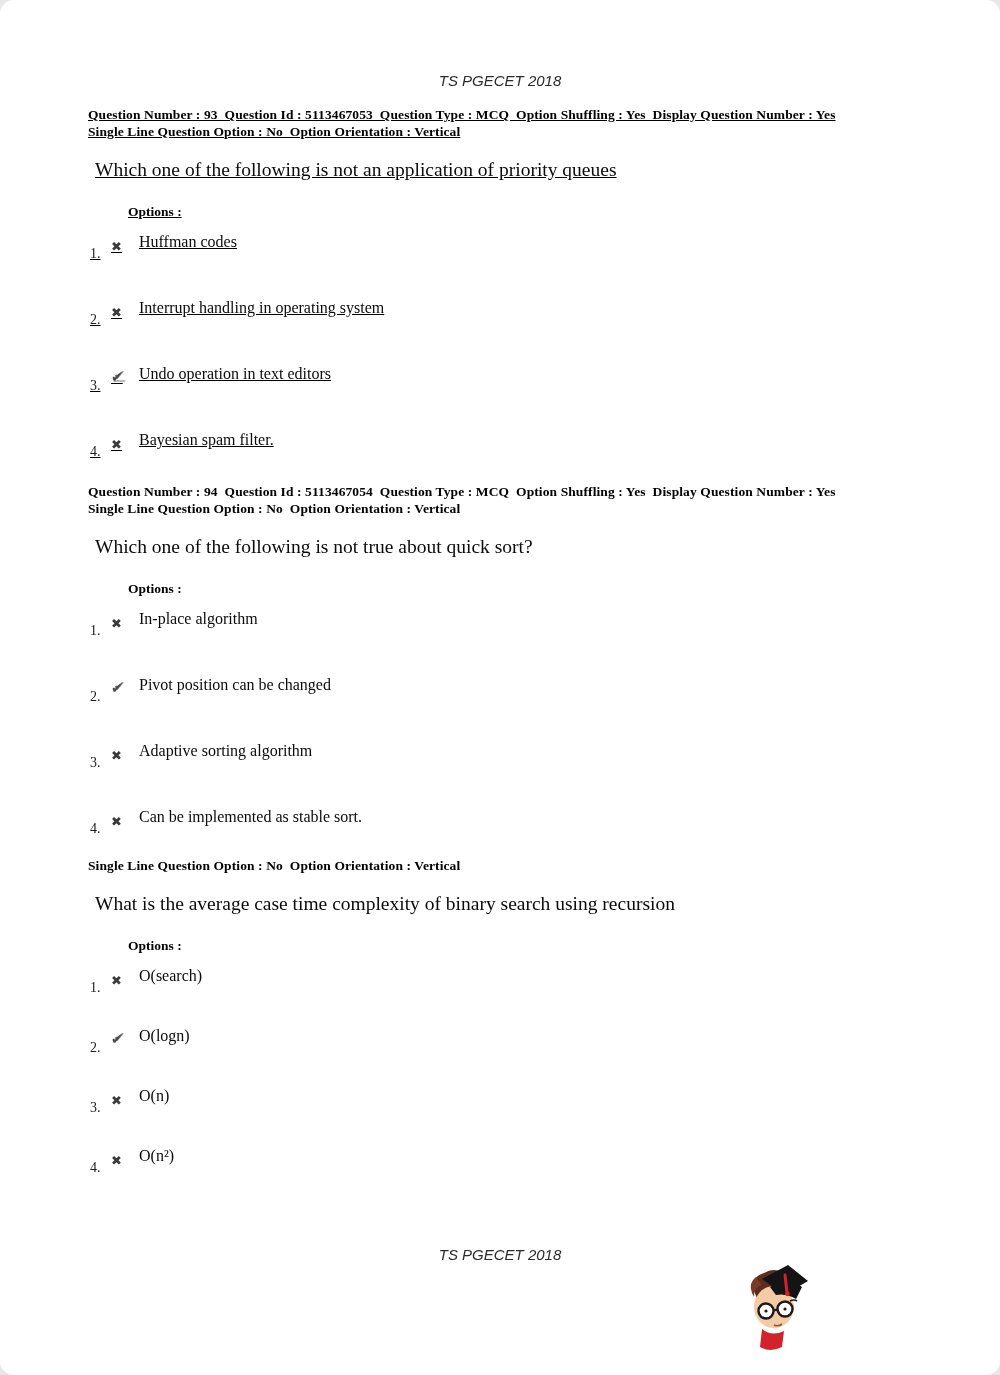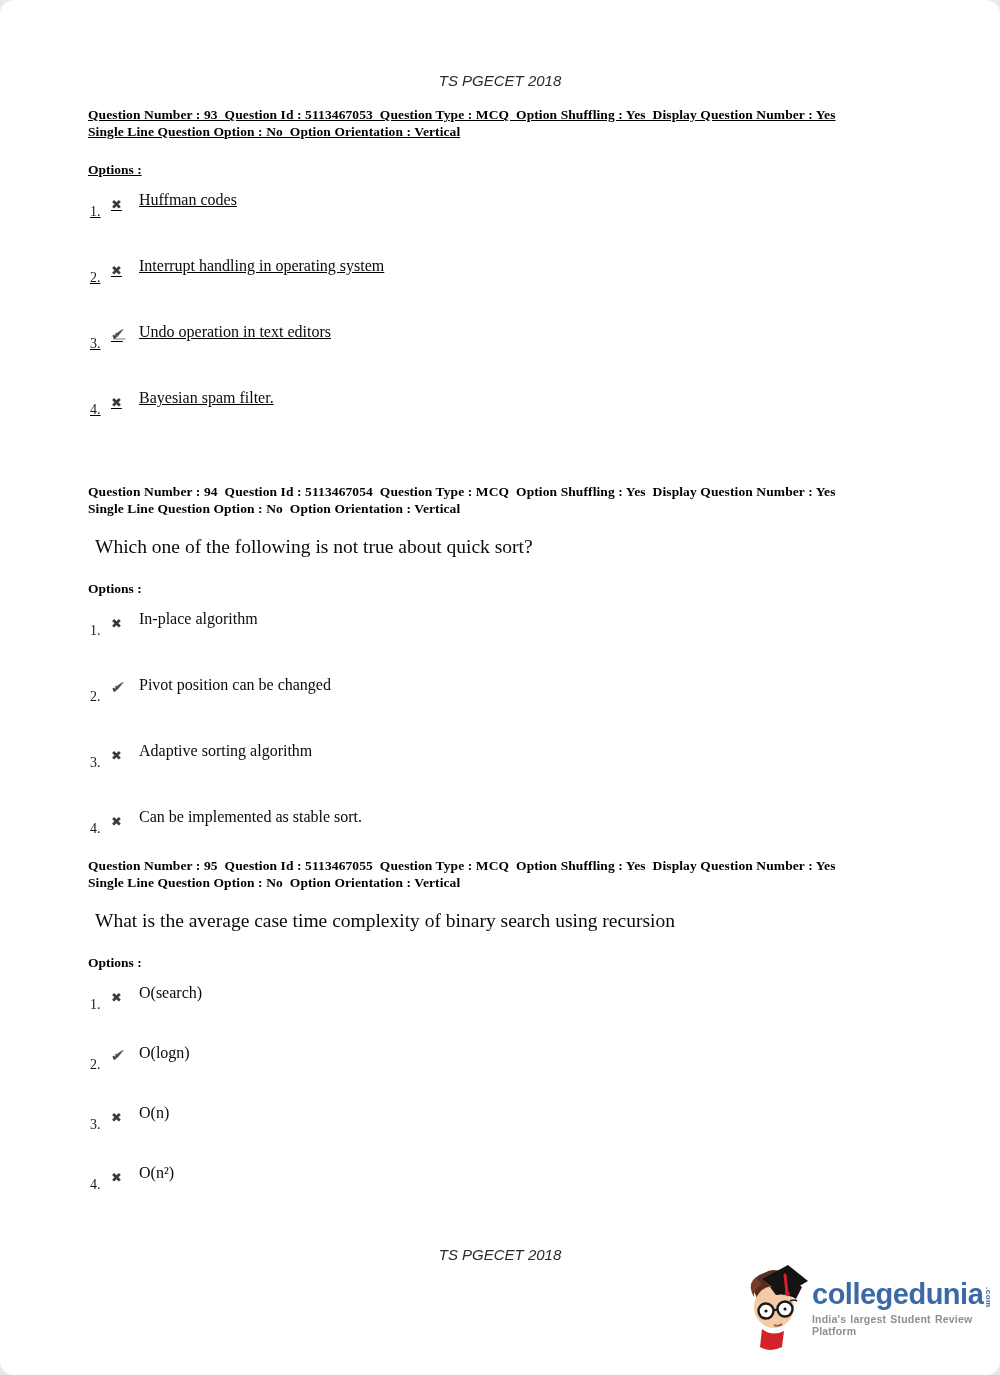--- a/index.html
+++ b/index.html
@@ -29,21 +29,21 @@
 
   .meta-line {
     font-weight:bold; font-size:13.5px; line-height:17px;
     white-space:pre-wrap; letter-spacing:0.1px;
   }
   .question-text {
     margin-top:18px; margin-left:7px;
     font-size:19.5px; line-height:24px; color:#0a0a0a;
   }
   .options-label {
-    margin-top:22px; font-weight:bold; font-size:13.5px;
+    margin-top:22px; font-weight:bold; font-size:13.5px;margin-left:40px;
   }
   .options-list { margin-top:10px; }
   .option-row { display:flex; align-items:flex-start; height:66px; }
   .tight .option-row { height:60px; }
   .opt-no {
     font-size:14px; color:#1a1a1a; margin-top:16px;
     min-width:16px; margin-left:2px;
   }
   .opt-mark {
     margin-top:10px; margin-left:5px; width:20px;
@@ -84,20 +84,21 @@
 </head>
 <body>
 
 <div class="page">
 
   <div class="doc-title top">TS PGECET 2018</div>
 
   <div class="question-block q93">
     <div class="meta-line">Question Number : 93  Question Id : 5113467053  Question Type : MCQ  Option Shuffling : Yes  Display Question Number : Yes</div>
     <div class="meta-line">Single Line Question Option : No  Option Orientation : Vertical</div>
+    <div class="question-text">Which one of the following is not an application of priority queues</div>
     <div class="options-label">Options :</div>
     <div class="options-list">
       <div class="option-row">
         <span class="opt-no">1.</span>
         <span class="opt-mark wrong">✖</span>
         <span class="opt-text">Huffman codes</span>
       </div>
       <div class="option-row">
         <span class="opt-no">2.</span>
         <span class="opt-mark wrong">✖</span>
@@ -139,21 +140,20 @@
       </div>
       <div class="option-row">
         <span class="opt-no">4.</span>
         <span class="opt-mark wrong">✖</span>
         <span class="opt-text">Can be implemented as stable sort.</span>
       </div>
     </div>
   </div>
 
   <div class="question-block q95 tight">
-    <div class="meta-line">Question Number : 95  Question Id : 5113467055  Question Type : MCQ  Option Shuffling : Yes  Display Question Number : Yes</div>
     <div class="meta-line">Single Line Question Option : No  Option Orientation : Vertical</div>
     <div class="question-text">What is the average case time complexity of binary search using recursion</div>
     <div class="options-label">Options :</div>
     <div class="options-list">
       <div class="option-row">
         <span class="opt-no">1.</span>
         <span class="opt-mark wrong">✖</span>
         <span class="opt-text">O(search)</span>
       </div>
       <div class="option-row">
@@ -195,22 +195,15 @@
       <path d="M29.5 47.5 L33.5 46.5" stroke="#1a1a1a" stroke-width="2"></path>
       <circle cx="22" cy="48" r="1.6" fill="#1a1a1a"></circle>
       <circle cx="41" cy="46" r="1.6" fill="#1a1a1a"></circle>
 
       <path d="M46 38 Q50 36 53 38" stroke="#1a1a1a" stroke-width="1.6" fill="none"></path>
 
       <path d="M30 62 Q34 64 38 61" stroke="#8a5a3a" stroke-width="1.6" fill="none"></path>
 
       <path d="M18 66 Q28 74 40 68 L38 84 Q26 90 16 84 Z" fill="#d2232a"></path>
     </svg>
-    <div class="brand-textcol">
-      <div class="brand-row">
-        <span class="brand-name" style="color: rgb(59, 105, 168);">collegedunia</span>
-        <span class="brand-tld" style="color: rgb(59, 105, 168);">.com</span>
-      </div>
-      <div class="brand-tagline" style="color: rgb(143, 143, 143);">India's largest Student Review Platform</div>
-    </div>
   </div>
 
 </div>
 
 </body></html>

